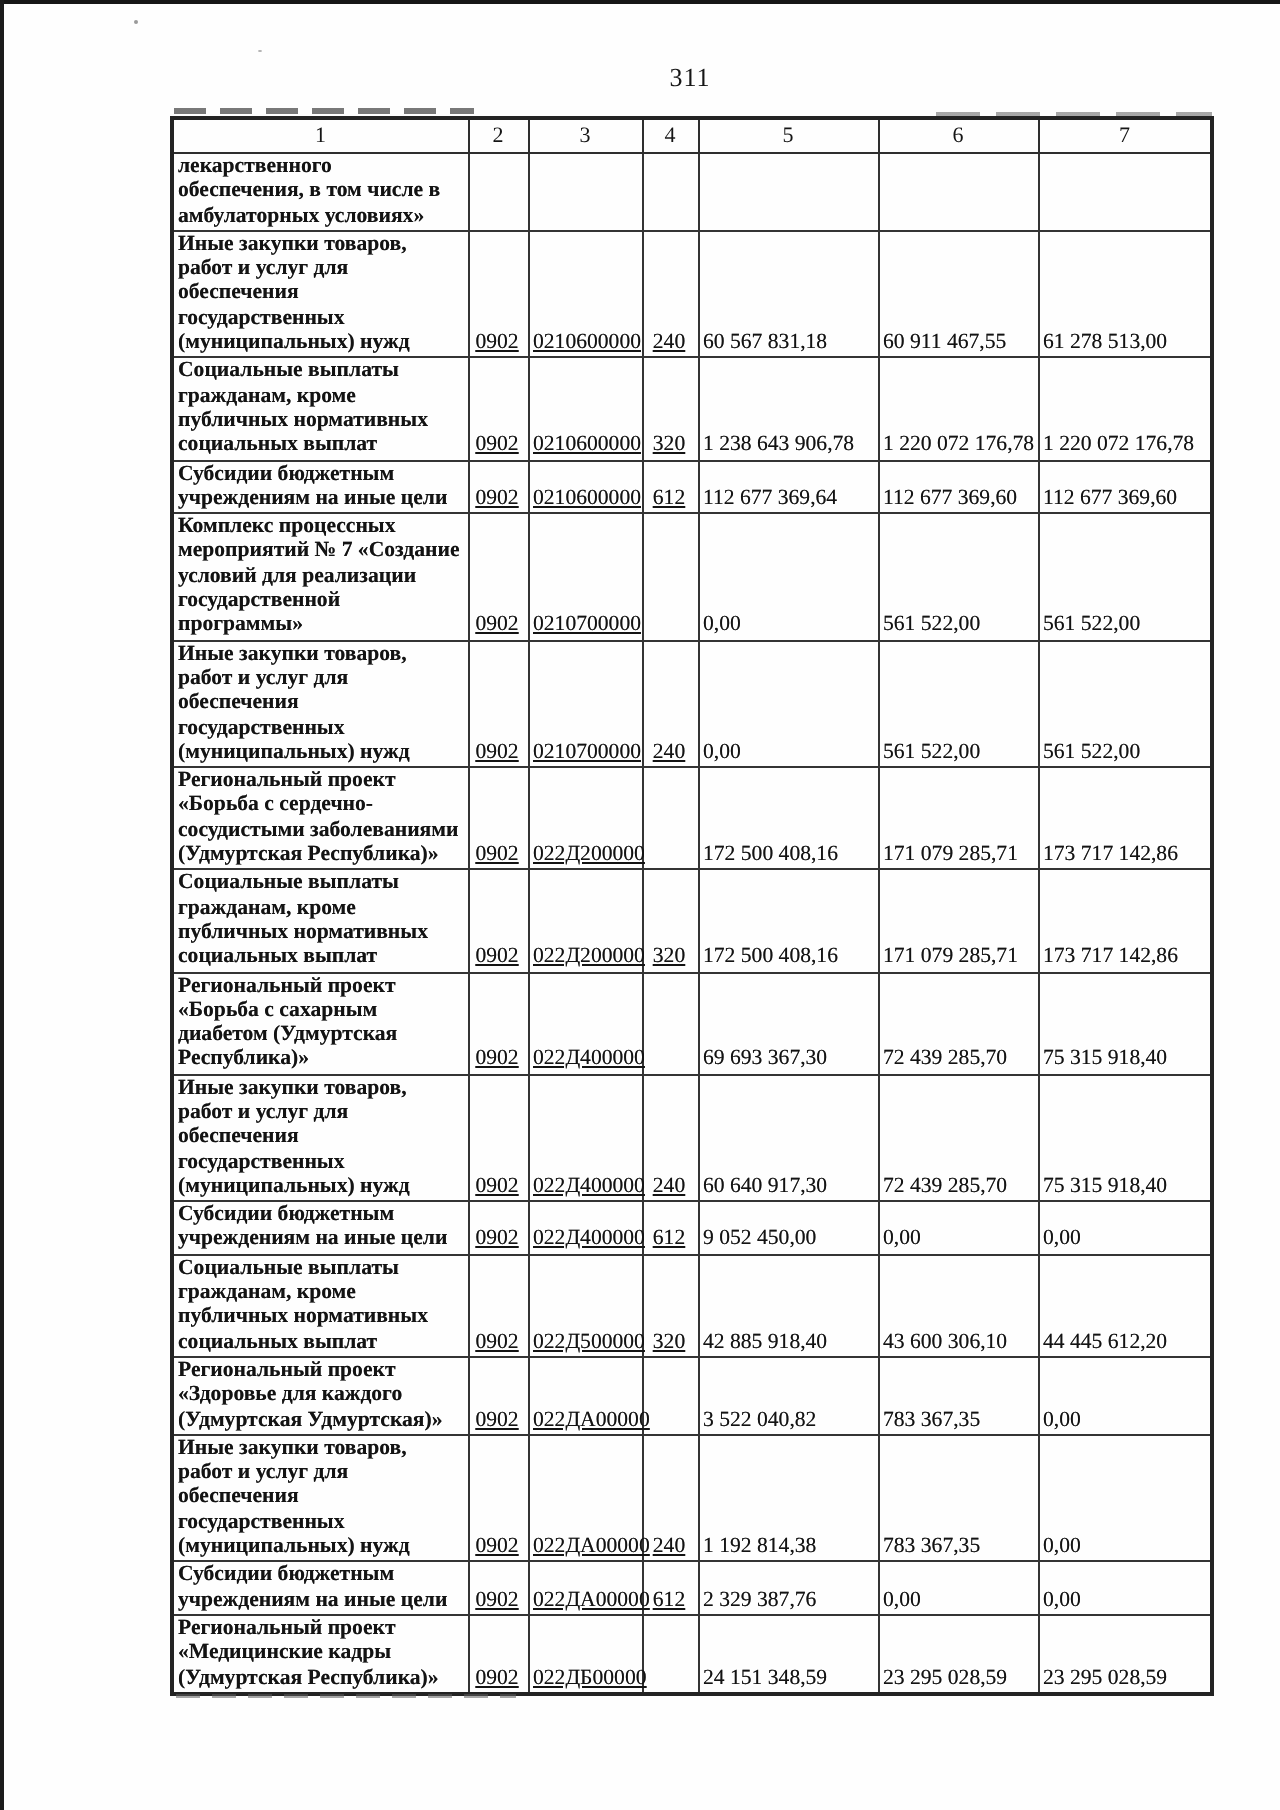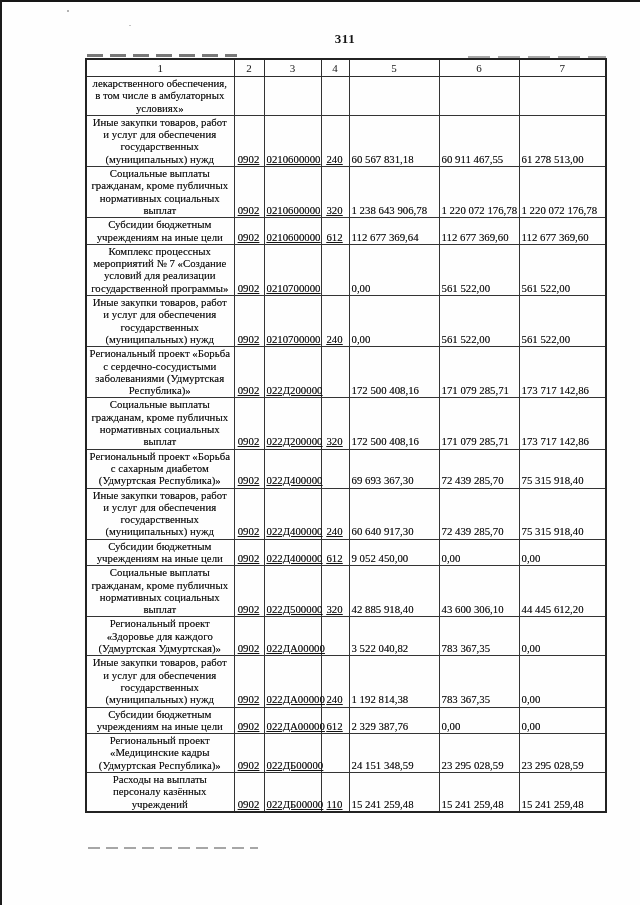--- a/index.html
+++ b/index.html
@@ -20,21 +20,21 @@
   .smudge{position:absolute;opacity:.75;}
   .smudge.top-left{top:54px;left:87px;width:150px;height:3px;
     background:repeating-linear-gradient(90deg,#4c4c4c 0 16px,rgba(0,0,0,0) 16px 23px);}
   .smudge.top-right{top:56px;left:468px;width:138px;height:2px;
     background:repeating-linear-gradient(90deg,#8b8b8b 0 22px,rgba(0,0,0,0) 22px 30px);}
   .smudge.bottom{top:847px;left:88px;width:170px;height:2px;opacity:.55;
     background:repeating-linear-gradient(90deg,#5e5e5e 0 12px,rgba(0,0,0,0) 12px 18px);}
 
   .page-number{
     position:absolute;top:31px;left:85px;width:520px;
-    text-align:center;font-size:13px;letter-spacing:.5px;color:#161616;font-weight:bold;
+    text-align:center;font-size:13px;letter-spacing:.5px;color:#161616;
   }
 
   table.budget{
     position:absolute;top:58px;left:85px;width:520px;
     border-collapse:collapse;table-layout:fixed;
     border:2px solid #232323;
     background:transparent;
   }
   table.budget th{
     border:1px solid #2e2e2e;
@@ -42,21 +42,21 @@
     padding:0;height:16px;text-align:center;color:#151515;
   }
   table.budget td{
     border:1px solid #343434;
     vertical-align:bottom;
     font-size:10.8px;line-height:12.3px;
     padding:0 3px 1px 2px;
     color:#131313;
     text-shadow:0 0 .3px rgba(0,0,0,.55);
   }
-  td.col-name{text-align:center;padding-right:4px;}
+  td.col-name{text-align:left;padding-right:4px;font-weight:bold;}
   td.col-code{text-align:center;white-space:nowrap;font-size:10.4px;text-decoration:underline;}
   td.col-amount{white-space:nowrap;}
 </style>
 </head>
 <body>
 
 <div class="page">
   <div class="edge-top"></div>
   <div class="edge-left"></div>
   <div class="speck s1"></div>
@@ -226,26 +226,17 @@
         </tr>
         <tr>
           <td class="col-name">Региональный проект «Медицинские кадры (Удмуртская Республика)»</td>
           <td class="col-code">0902</td>
           <td class="col-code">022ДБ00000</td>
           <td class="col-code"></td>
           <td class="col-amount">24 151 348,59</td>
           <td class="col-amount">23 295 028,59</td>
           <td class="col-amount">23 295 028,59</td>
         </tr>
-        <tr>
-          <td class="col-name">Расходы на выплаты персоналу казённых учреждений</td>
-          <td class="col-code">0902</td>
-          <td class="col-code">022ДБ00000</td>
-          <td class="col-code">110</td>
-          <td class="col-amount">15 241 259,48</td>
-          <td class="col-amount">15 241 259,48</td>
-          <td class="col-amount">15 241 259,48</td>
-        </tr>
       </tbody>
   </table>
 
   <div class="smudge bottom"></div>
 </div>
 
 </body></html>

